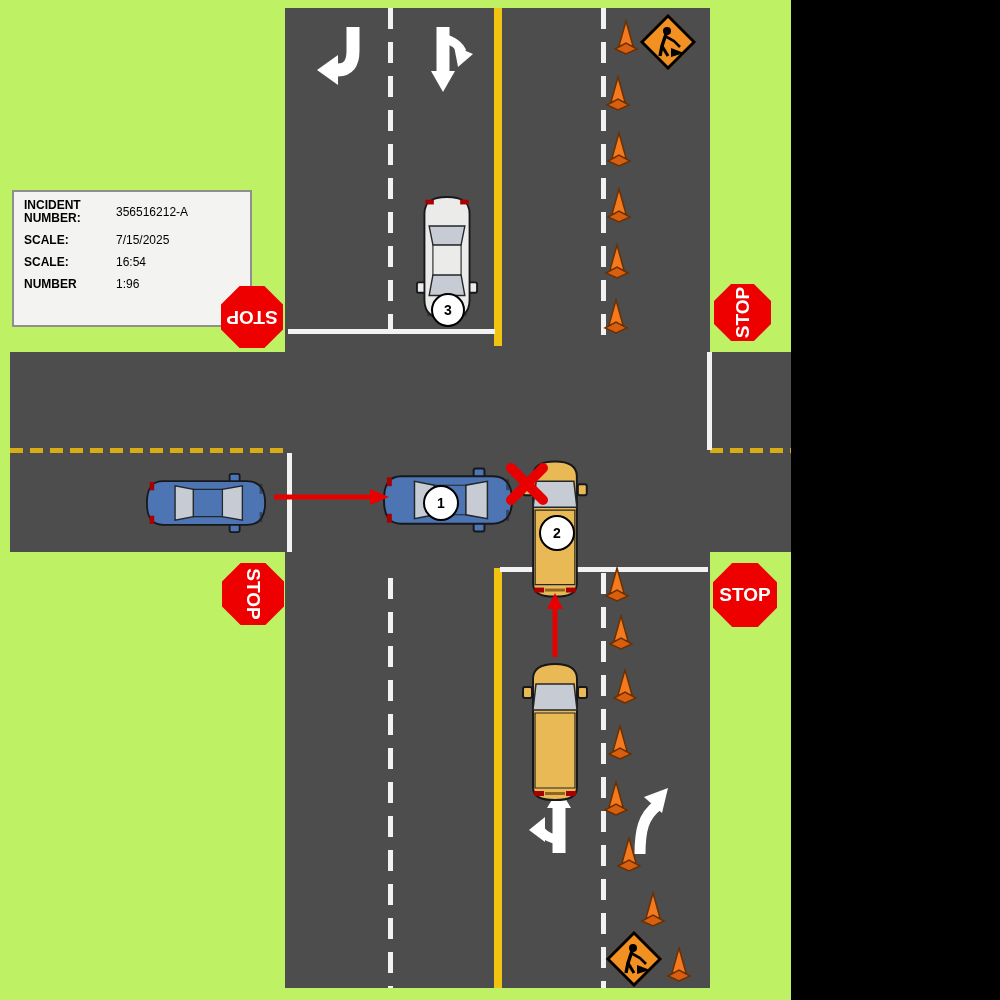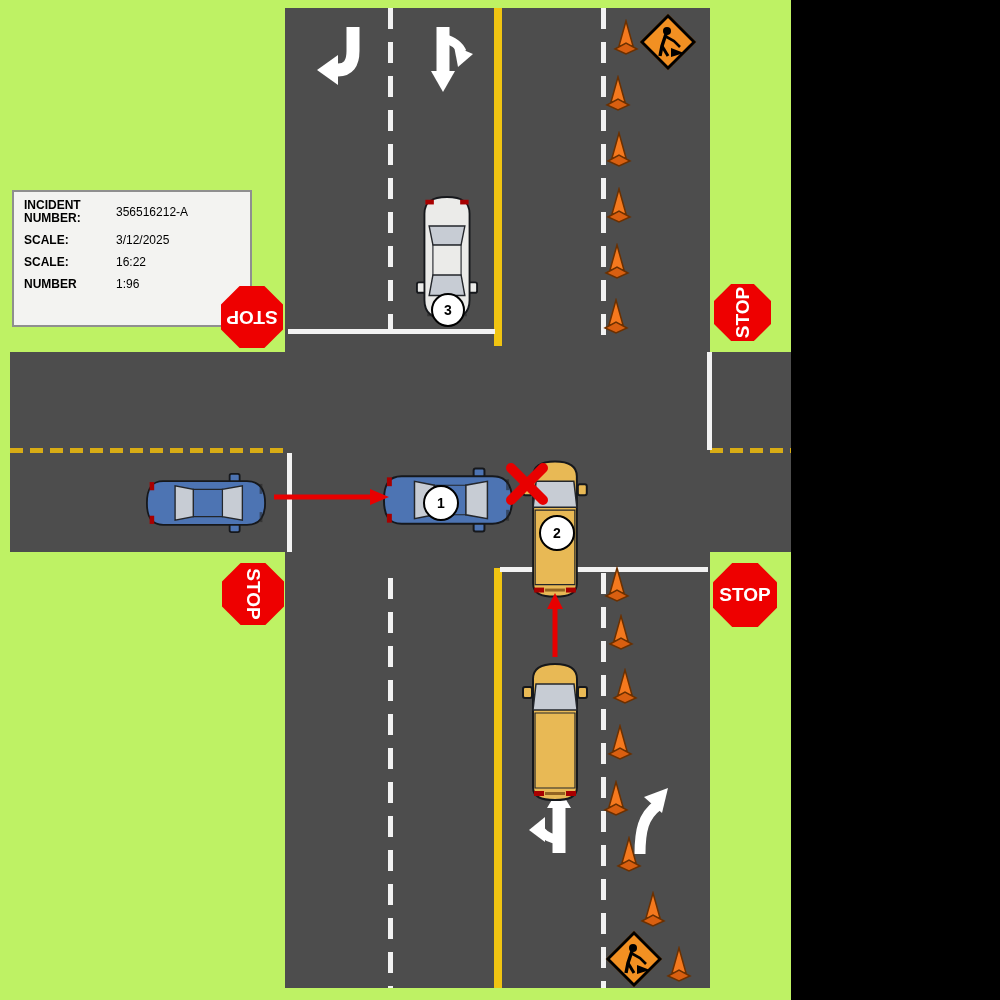--- a/index.html
+++ b/index.html
@@ -100,25 +100,25 @@
     <polygon points="36,2 12,11 30,27" fill="#fff"></polygon>
   </svg>
 
   <div class="panel">
     <div class="panel-row">
       <span class="lbl">INCIDENT NUMBER:</span>
       <span class="val">356516212-A</span>
     </div>
     <div class="panel-row">
       <span class="lbl">SCALE:</span>
-      <span class="val">3/12/2025</span>
+      <span class="val">7/15/2025</span>
     </div>
     <div class="panel-row">
       <span class="lbl">SCALE:</span>
-      <span class="val">16:22</span>
+      <span class="val">16:54</span>
     </div>
     <div class="panel-row">
       <span class="lbl">NUMBER</span>
       <span class="val">1:96</span>
     </div>
   </div>
 
   <div class="stop-sign" style="left:221px; top:286px; width:62px; height:62px; transform:rotate(180deg);">
     <span>STOP</span>
   </div>

